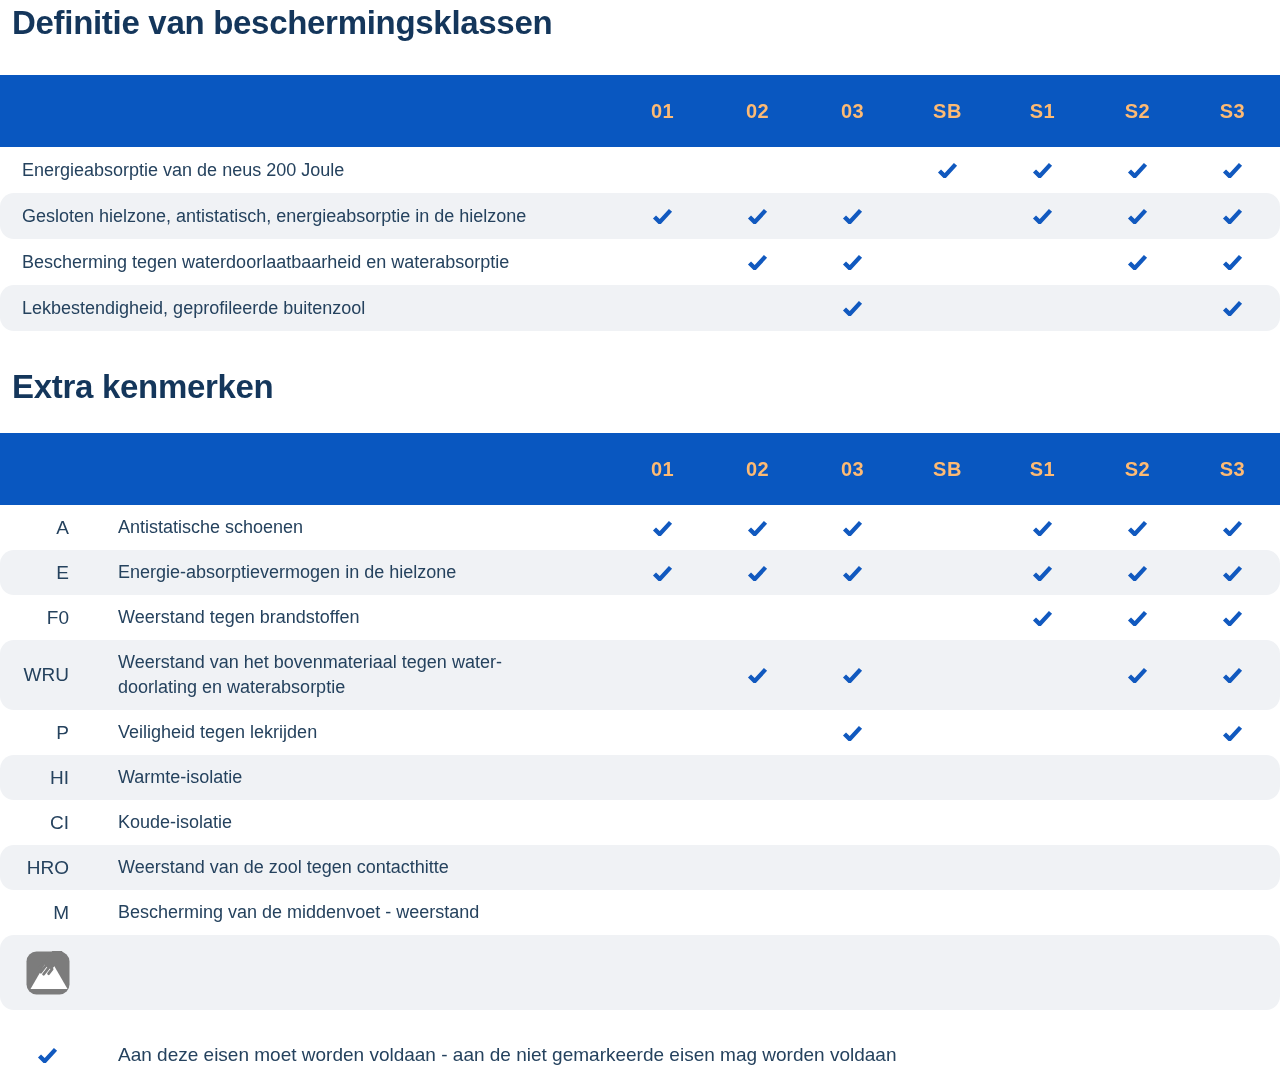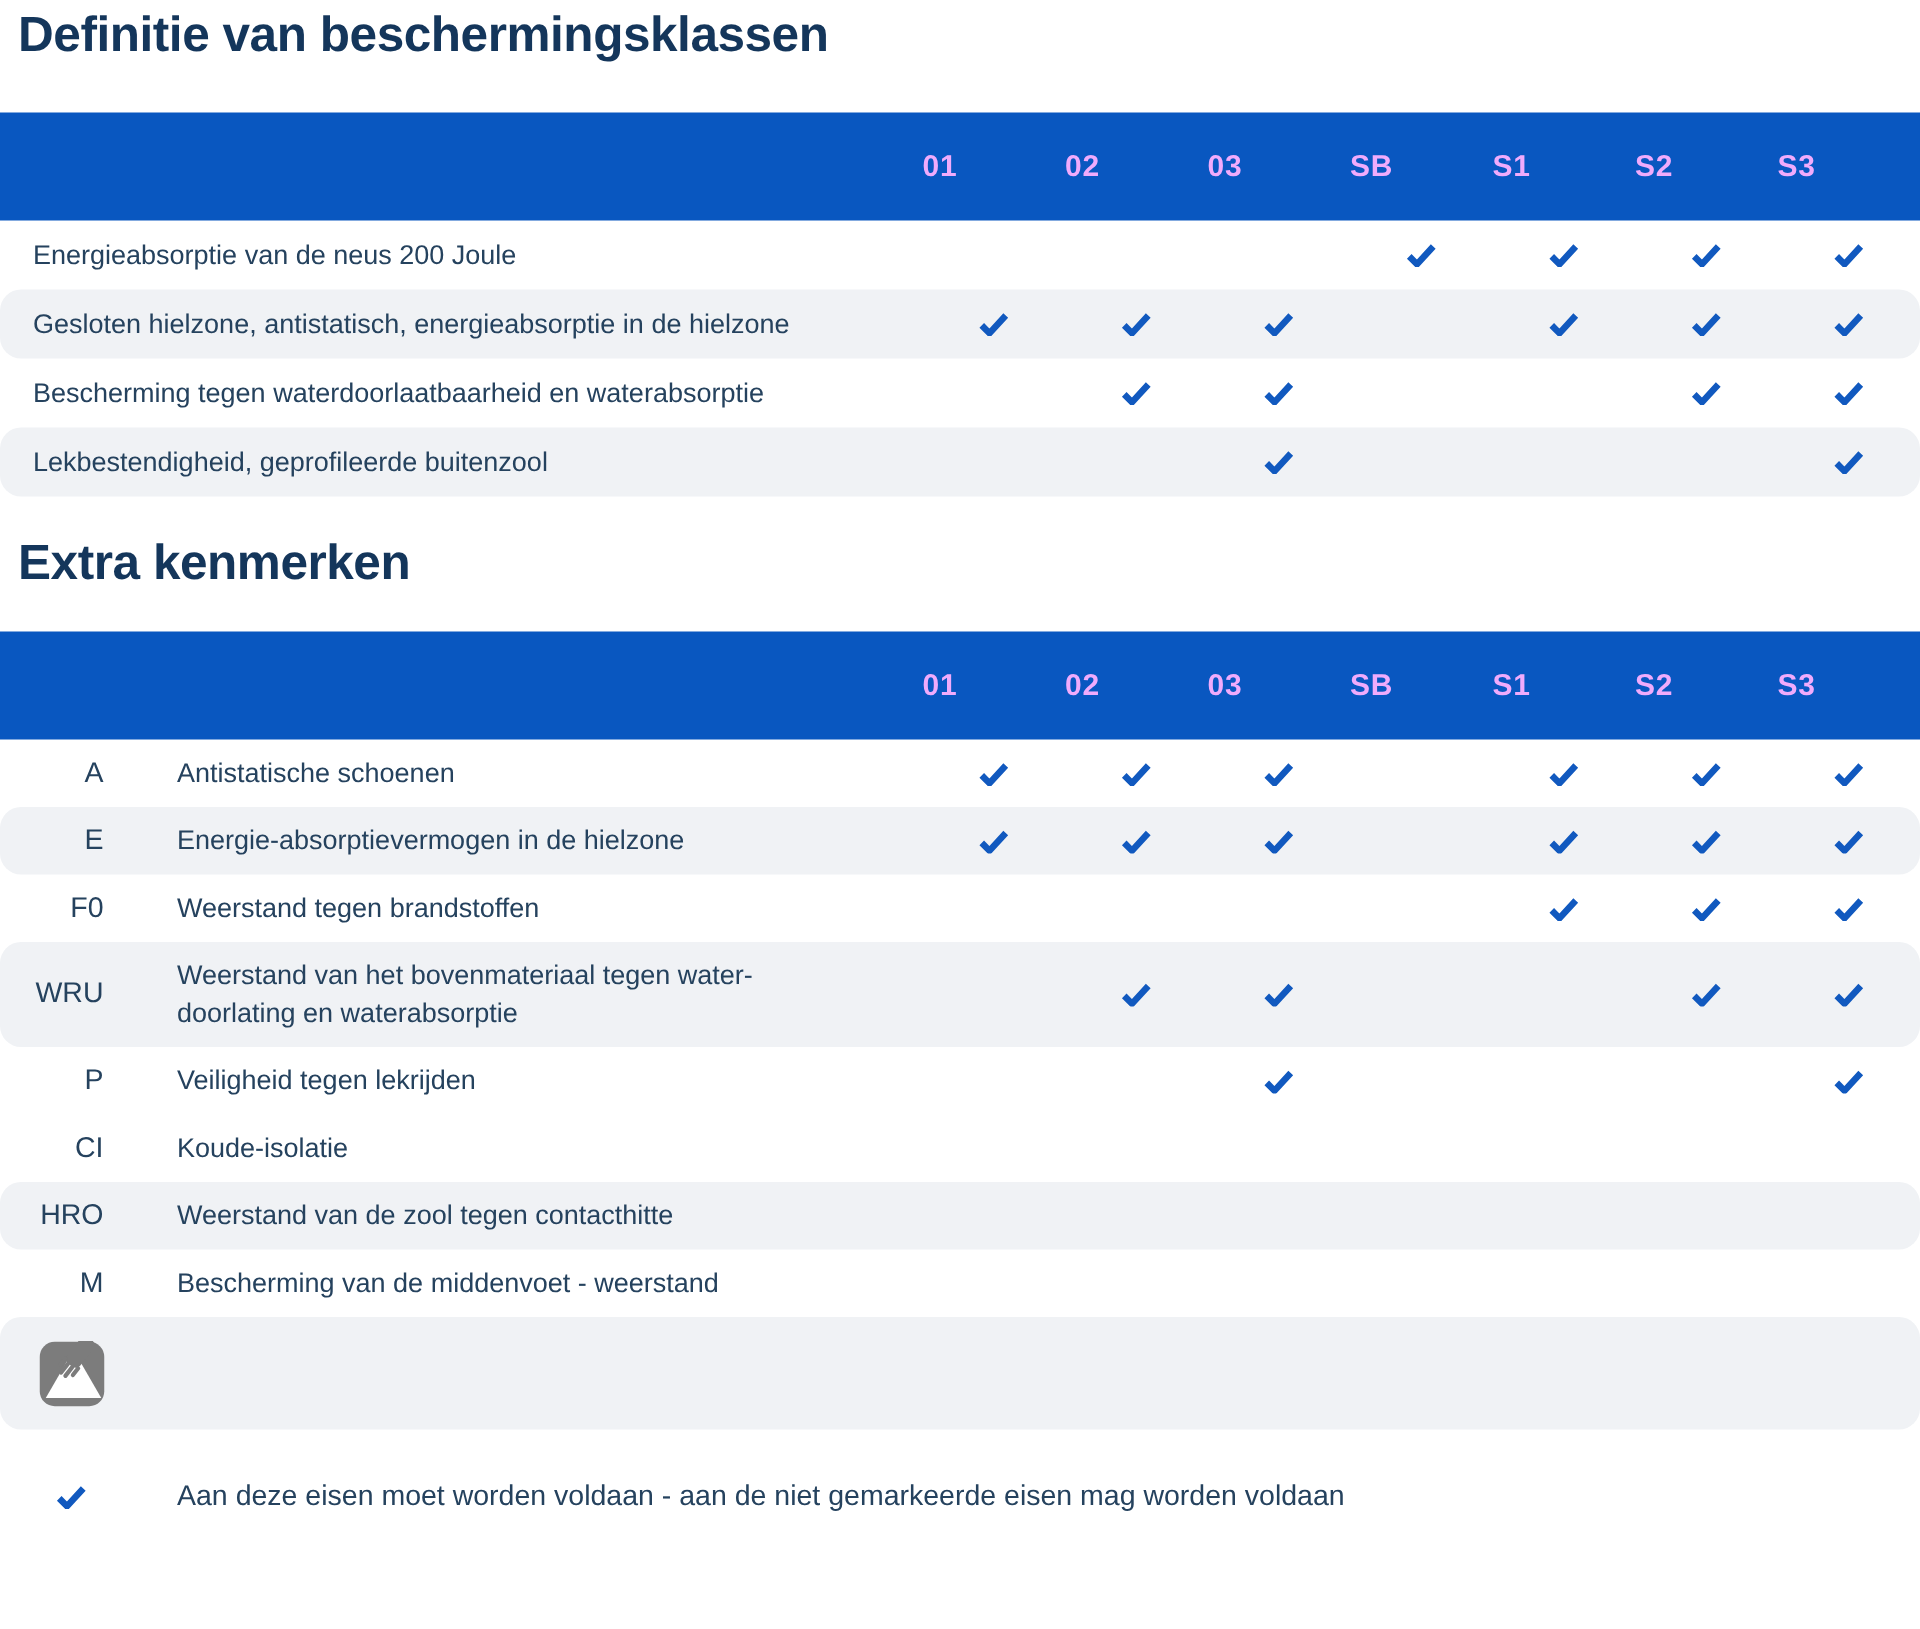--- a/index.html
+++ b/index.html
@@ -6,27 +6,27 @@
   body{
     width:1280px;height:1086px;overflow:hidden;background:#ffffff;
     font-family:"Liberation Sans", sans-serif;
     -webkit-font-smoothing:antialiased;
   }
   .title{
     font-size:33px;font-weight:700;color:var(--title-navy,#14365b);
     margin:0;padding-left:12px;line-height:40px;letter-spacing:-0.3px;
   }
   #title1{margin-top:3px;}
-  #title2{margin-top:24px;}
+  #title2{margin-top:36px;}
   .tablesec1{margin-top:32px;}
   .tablesec2{margin-top:26px;}
   .thead{display:grid;height:72px;background:var(--header-blue,#0957c0);align-items:center;}
   .g1{grid-template-columns:615px repeat(7,95px);}
   .g2{grid-template-columns:95px 520px repeat(7,95px);}
-  .hcell{color:#f0abfc;font-size:20px;font-weight:700;letter-spacing:0.5px;}
+  .hcell{text-align:center;color:#fdba74;font-size:20px;font-weight:700;letter-spacing:0.5px;}
   .row{display:grid;min-height:46px;align-items:center;}
   .tablesec2 .row{min-height:45px;}
   .row.alt{background:var(--row-gray,#f0f2f5);border-radius:14px;}
   .row.h70{min-height:70px;}
   .row.h75{min-height:75px;}
   .rlabel{padding-left:22px;font-size:18px;color:var(--text-navy,#25425e);white-space:nowrap;}
   .code{font-size:19px;color:var(--text-navy,#25425e);text-align:right;padding-right:26px;font-weight:400;}
   .desc{padding-left:23px;font-size:18px;color:var(--text-navy,#25425e);white-space:pre-line;line-height:25px;}
   .ccell{display:flex;justify-content:center;align-items:center;}
   .iconcell{display:flex;justify-content:center;align-items:center;}
@@ -307,20 +307,31 @@
           </span>
           <span class="ccell"></span>
           <span class="ccell"></span>
           <span class="ccell"></span>
           <span class="ccell">
             <svg viewBox="0 0 22 17" width="21" height="16">
               <polyline points="2.5,9.5 8,15 19.5,2.5" fill="none" stroke="#1159bf" stroke-width="4.6"></polyline>
             </svg>
           </span>
         </div>
+        <div class="row g2 alt">
+          <span class="code">HI</span>
+          <span class="desc">Warmte-isolatie</span>
+          <span class="ccell"></span>
+          <span class="ccell"></span>
+          <span class="ccell"></span>
+          <span class="ccell"></span>
+          <span class="ccell"></span>
+          <span class="ccell"></span>
+          <span class="ccell"></span>
+        </div>
         <div class="row g2">
           <span class="code">CI</span>
           <span class="desc">Koude-isolatie</span>
           <span class="ccell"></span>
           <span class="ccell"></span>
           <span class="ccell"></span>
           <span class="ccell"></span>
           <span class="ccell"></span>
           <span class="ccell"></span>
           <span class="ccell"></span>

